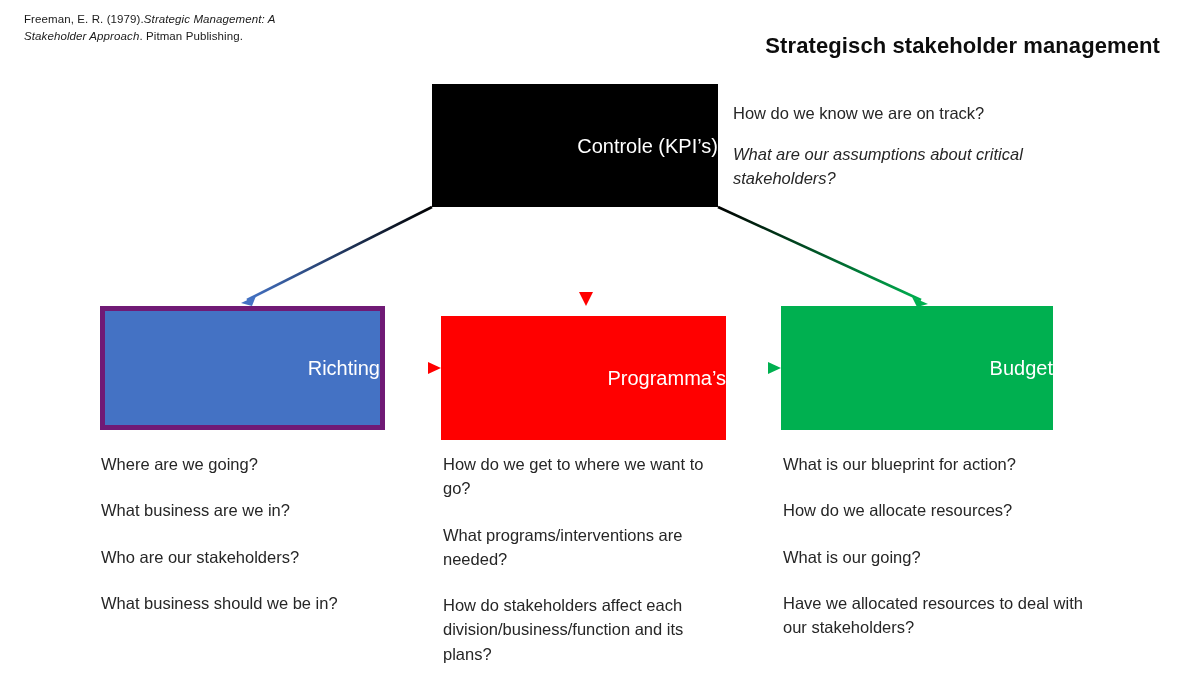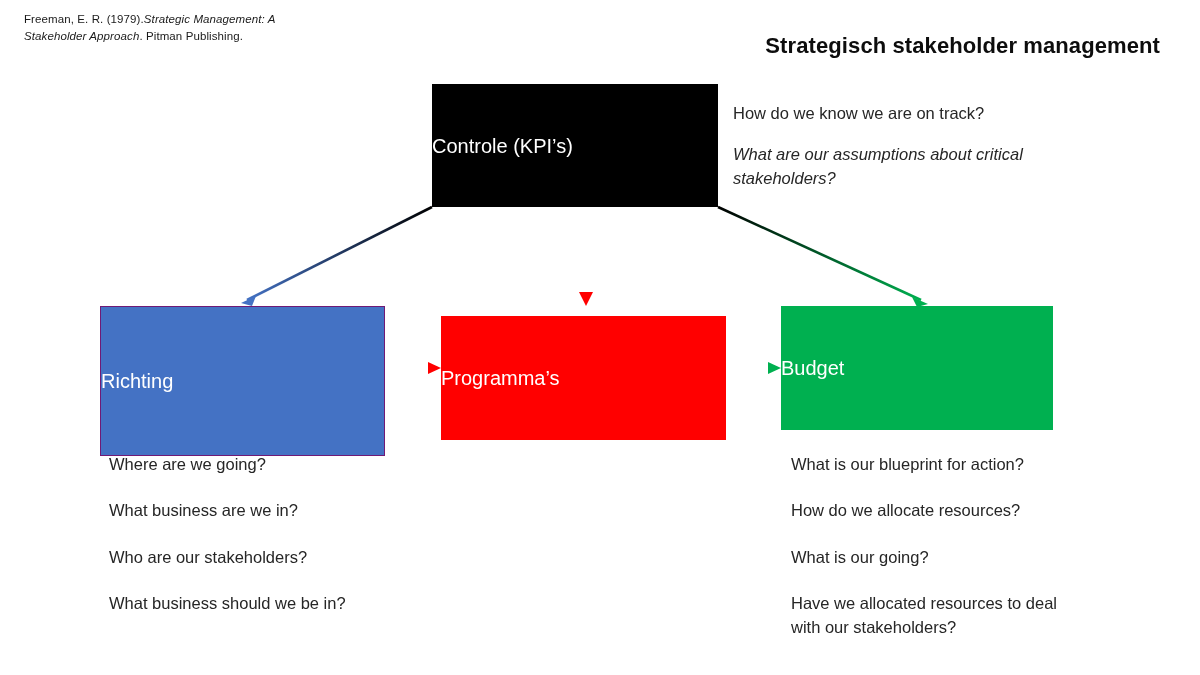--- a/index.html
+++ b/index.html
@@ -41,41 +41,41 @@
     font-weight: bold;
     color: #0d0d0d;
     letter-spacing: 0.1px;
   }
 
   
   .box {
     position: absolute;
     display: flex;
     align-items: center;
-    justify-content: flex-start;
+    justify-content: flex-end;
     color: #ffffff;
     font-size: 20px;
     line-height: 1.2;
     text-align: center;
     box-sizing: border-box;
   }
   .box-control {
     left: 432px;
     top: 84px;
     width: 286px;
     height: 123px;
     background: #000000;
   }
   .box-richting {
     left: 100px;
     top: 306px;
     width: 285px;
-    height: 150px;
+    height: 124px;
     background: #4472C4;
-    border: 1px solid #701a75;
+    border: 5px solid #701a75;
   }
   .box-programma {
     left: 441px;
     top: 316px;
     width: 285px;
     height: 124px;
     background: #FF0000;
   }
   .box-budget {
     left: 781px;
@@ -109,21 +109,21 @@
   .kpi-notes p:last-child { margin-bottom: 0; font-style: italic; }
 
   
   .qcol {
     position: absolute;
     top: 452px;
     font-size: 16.5px;
     line-height: 1.47;
     color: #262626;
   }
-  .qcol p { margin: 0 0 22px 8px; }
+  .qcol p { margin: 0 0 22px 0; }
   .qcol p:last-child { margin-bottom: 0; }
 
   .qcol-left   { left: 101px;  width: 300px; }
   .qcol-mid    { left: 443px;  width: 272px; }
   .qcol-right  { left: 783px;  width: 300px; }
 </style>
 </head>
 <body>
 
 <div id="slide">
@@ -202,20 +202,25 @@
     <p>What are our assumptions about critical stakeholders?</p>
   </div>
 
   <div class="qcol qcol-left">
     <p>Where are we going?</p>
     <p>What business are we in?</p>
     <p>Who are our stakeholders?</p>
     <p>What business should we be in?</p>
   </div>
 
+  <div class="qcol qcol-mid">
+    <p>How do we get to where we want to go?</p>
+    <p>What programs/interventions are needed?</p>
+    <p>How do stakeholders affect each division/business/function and its plans?</p>
+  </div>
 
   <div class="qcol qcol-right">
     <p>What is our blueprint for action?</p>
     <p>How do we allocate resources?</p>
     <p>What is our going?</p>
     <p>Have we allocated resources to deal with our stakeholders?</p>
   </div>
 
 </div>
 

